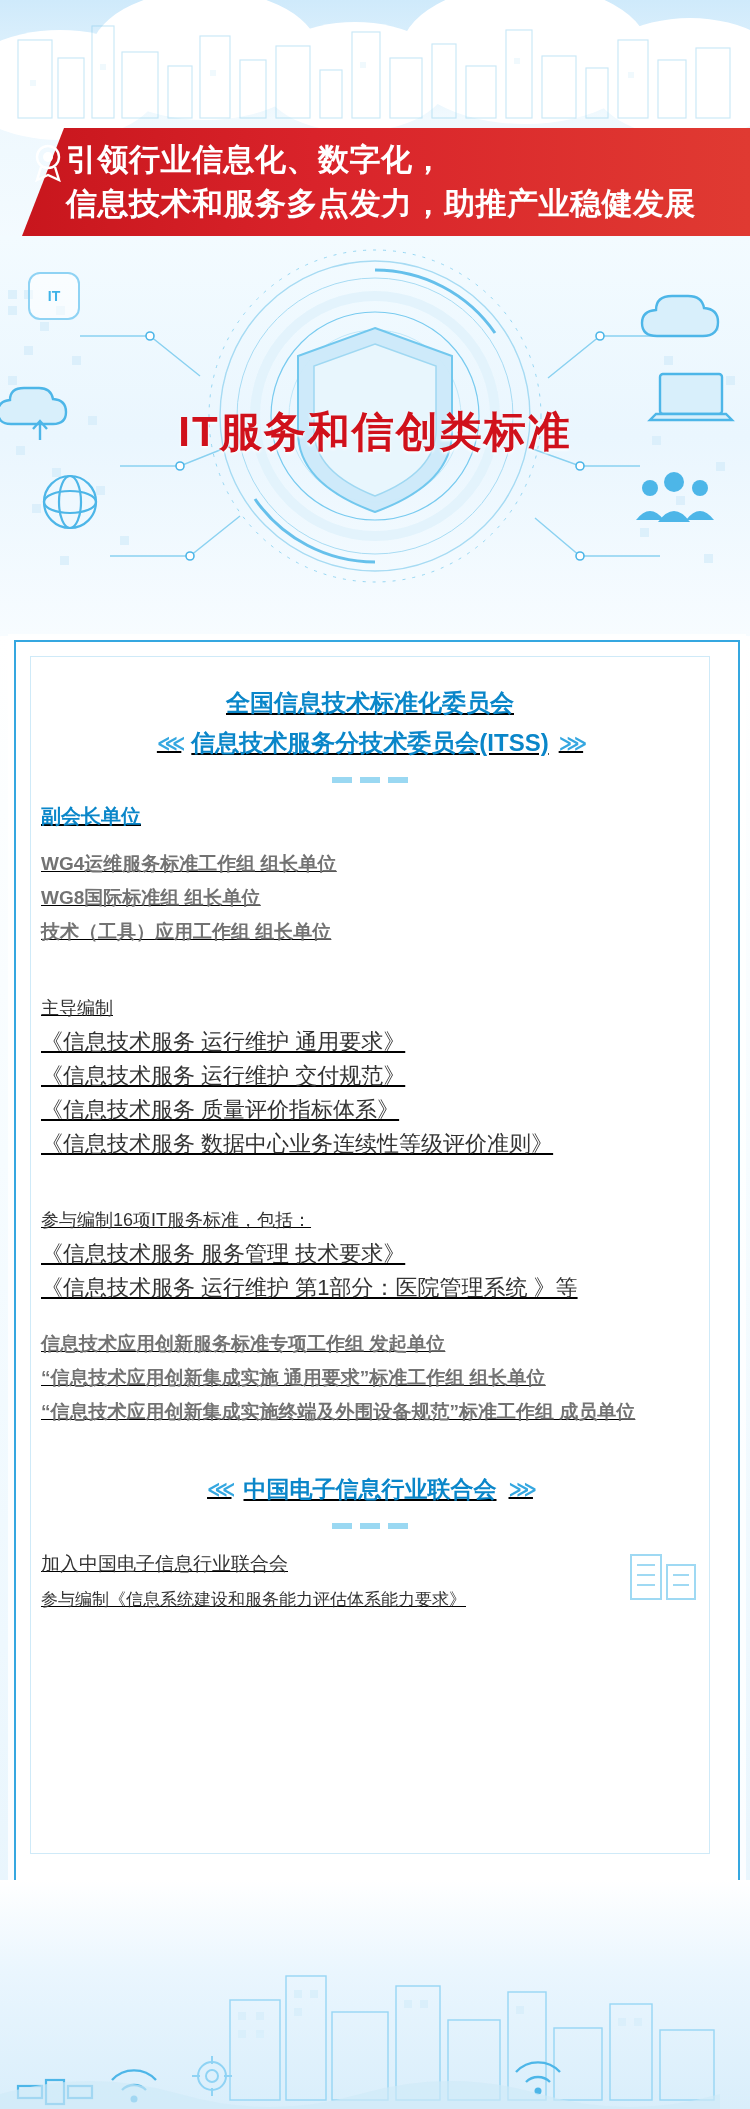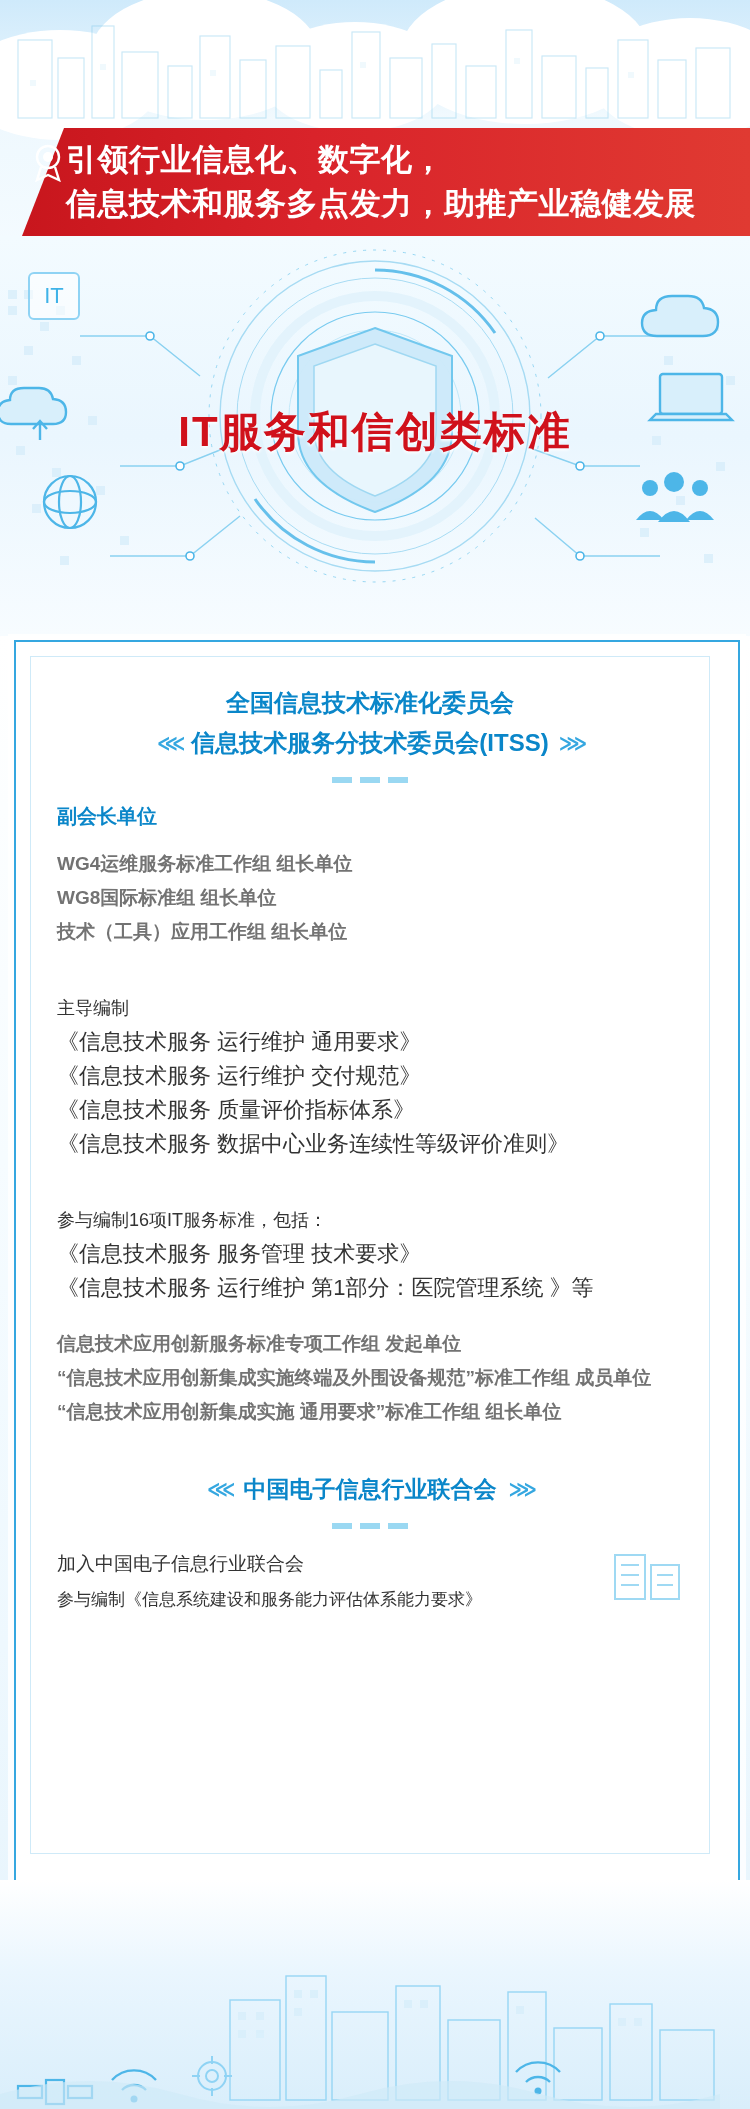--- a/index.html
+++ b/index.html
@@ -61,38 +61,39 @@
   }
   .hero svg{position:absolute;left:0;top:0;}
   .hero-title{
     position:absolute;left:0;top:168px;width:750px;text-align:center;
     font-size:42px;font-weight:bold;color:#d0111b;letter-spacing:2px;
     text-shadow:0 2px 3px rgba(255,255,255,.9);
     z-index:5;
   }
   .it-badge{
     position:absolute;left:28px;top:36px;width:48px;height:44px;
-    border:2px solid #8fd3f4;border-radius:6px;
-    color:#3fb3e8;font-size:22px;font-weight:normal;
+    border:2px solid #8fd3f4;border-radius:12px;
+    color:#3fb3e8;font-size:14px;font-weight:bold;
     display:flex;align-items:center;justify-content:center;
     background:rgba(255,255,255,.55);
   }
 
   
   .card{
     position:absolute;left:14px;top:640px;width:722px;height:1240px;
     background:#ffffff;
     border:2px solid #35a7e0;
     box-shadow:0 0 0 6px rgba(255,255,255,.8);
   }
   .card-inner{
     position:absolute;left:14px;top:14px;width:680px;height:1198px;
     border:1px solid #cfeaf8;
-    padding:0 26px;
+    padding:0 10px;
     box-sizing:border-box;
+    text-decoration:underline;
   }
   .org-title{
     text-align:center;color:#0a86c9;font-weight:bold;
     font-size:24px;line-height:40px;margin-top:26px;
   }
   .org-sub{
     text-align:center;color:#0a86c9;font-weight:bold;
     font-size:24px;line-height:40px;
     display:flex;align-items:center;justify-content:center;gap:10px;
   }
@@ -322,22 +323,22 @@
       <div class="gray-line">《信息技术服务 质量评价指标体系》</div>
       <div class="gray-line">《信息技术服务 数据中心业务连续性等级评价准则》</div>
 
       <div class="sp-md"></div>
       <div class="gray-h">参与编制16项IT服务标准，包括：</div>
       <div class="gray-line">《信息技术服务 服务管理 技术要求》</div>
       <div class="gray-line">《信息技术服务 运行维护 第1部分：医院管理系统 》等</div>
 
       <div class="sp-md"></div>
       <div class="blue-line">信息技术应用创新服务标准专项工作组  发起单位</div>
+      <div class="blue-line">“信息技术应用创新集成实施 通用要求”标准工作组  组长单位</div>
       <div class="blue-line">“信息技术应用创新集成实施终端及外围设备规范”标准工作组  成员单位</div>
-      <div class="blue-line">“信息技术应用创新集成实施 通用要求”标准工作组  组长单位</div>
 
       <div class="sp-lg"></div>
       <div class="fed-title">
         <span class="chev">⋘</span>
         <span>中国电子信息行业联合会</span>
         <span class="chev">⋙</span>
       </div>
       <div class="dots">
           <i></i>
           <i></i>

